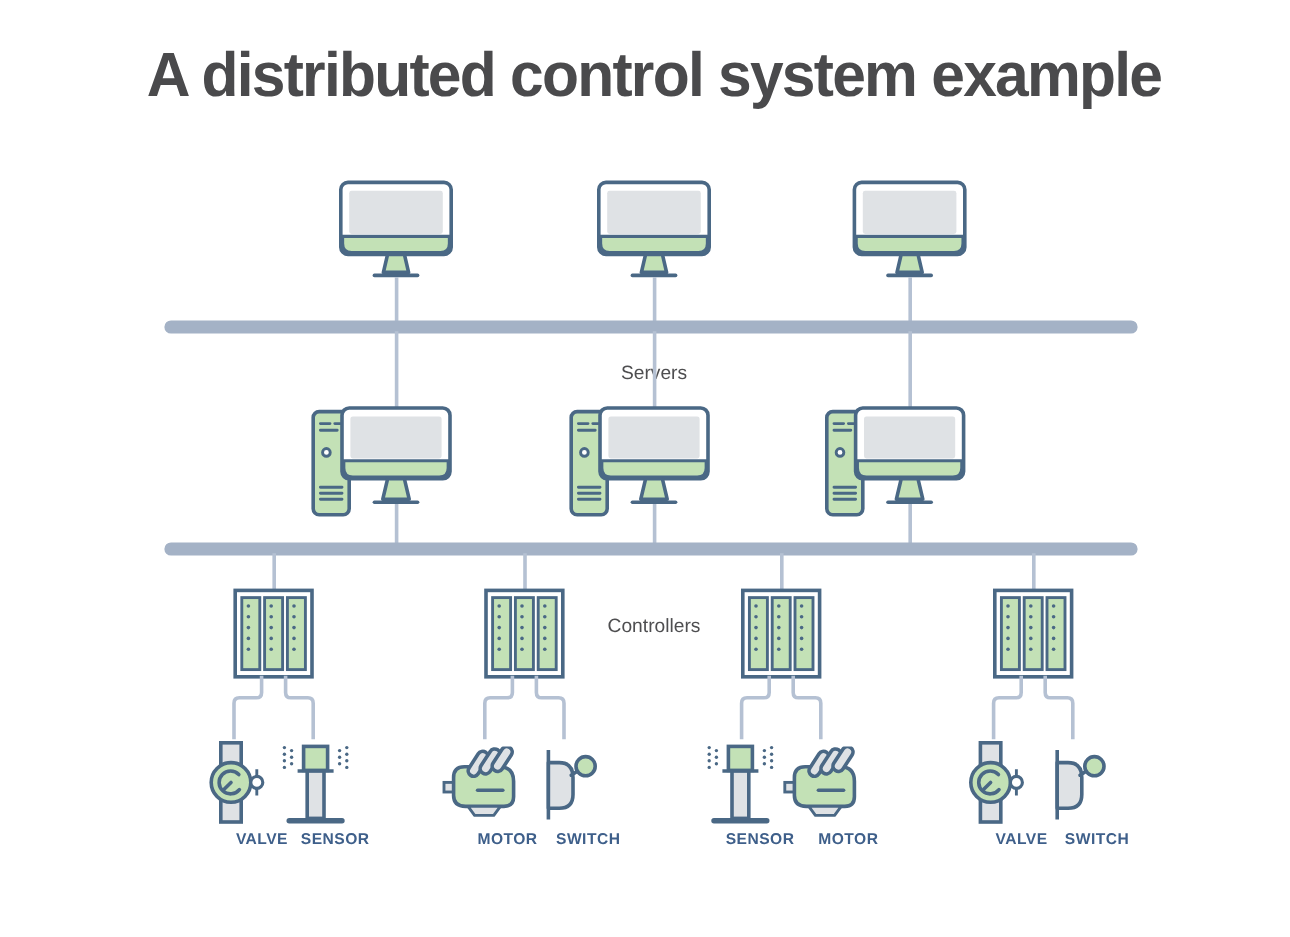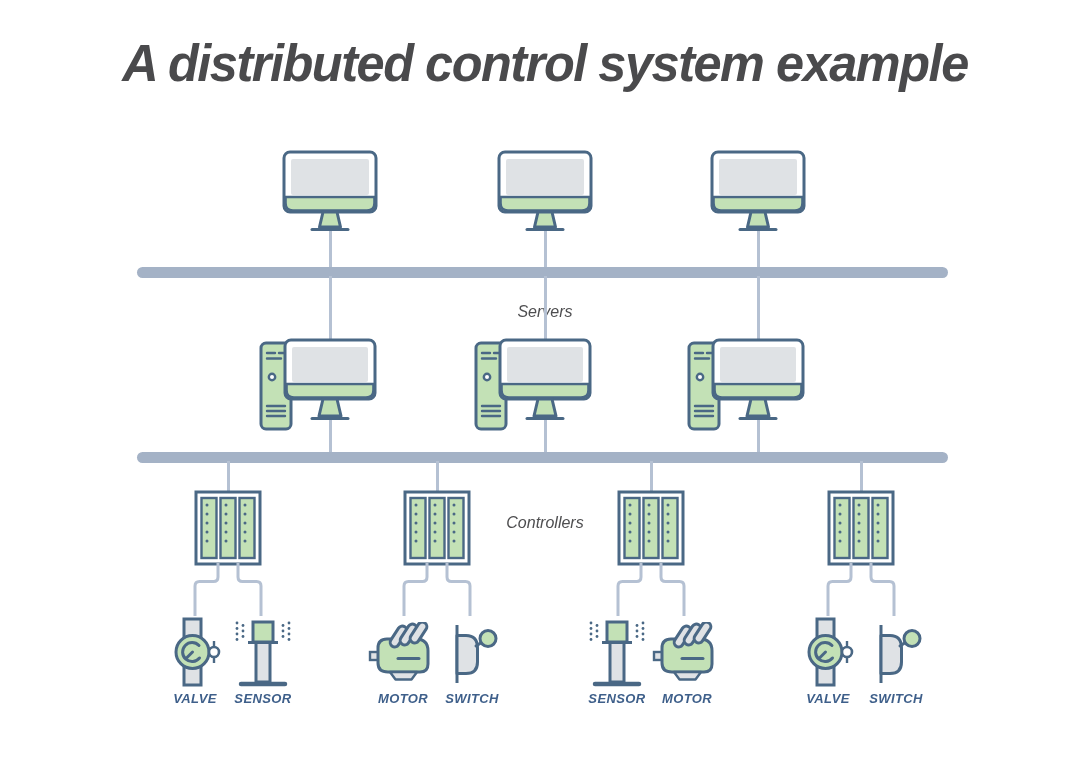--- a/index.html
+++ b/index.html
@@ -1,24 +1,24 @@
 <!DOCTYPE html>
 <html><head>
 <meta charset="utf-8">
 <style>
   html,body{margin:0;padding:0;background:#ffffff;}
   #stage{position:relative;width:1075px;height:781px;background:#ffffff;overflow:hidden;
-         font-family:"Liberation Sans", sans-serif;font-style:italic;}
+         font-family:"Liberation Sans", sans-serif;}
   .abs{position:absolute;}
   .title{left:0;top:33px;width:1090px;text-align:center;font-size:52px;font-weight:bold;
          color:#4a4a4c;letter-spacing:-1.5px;transform:scaleX(0.97);transform-origin:50% 50%;white-space:nowrap;}
   .section-label{width:300px;text-align:center;font-size:16px;color:#4e4e50;}
   .bus{left:137px;width:811px;height:11px;border-radius:6px;background:#a4b2c6;}
   .vline{width:3px;background:#b5c1d3;}
-  .device-label{width:90px;text-align:center;font-size:13px;font-weight:bold;
+  .device-label{width:90px;text-align:right;font-size:13px;font-weight:bold;
                 color:#3e5f8a;letter-spacing:0.4px;}
   svg.icon{display:block;}
 </style>
 </head>
 <body>
 
 <div id="stage">
 
   <svg width="0" height="0" style="position:absolute" aria-hidden="true">
     <defs>

